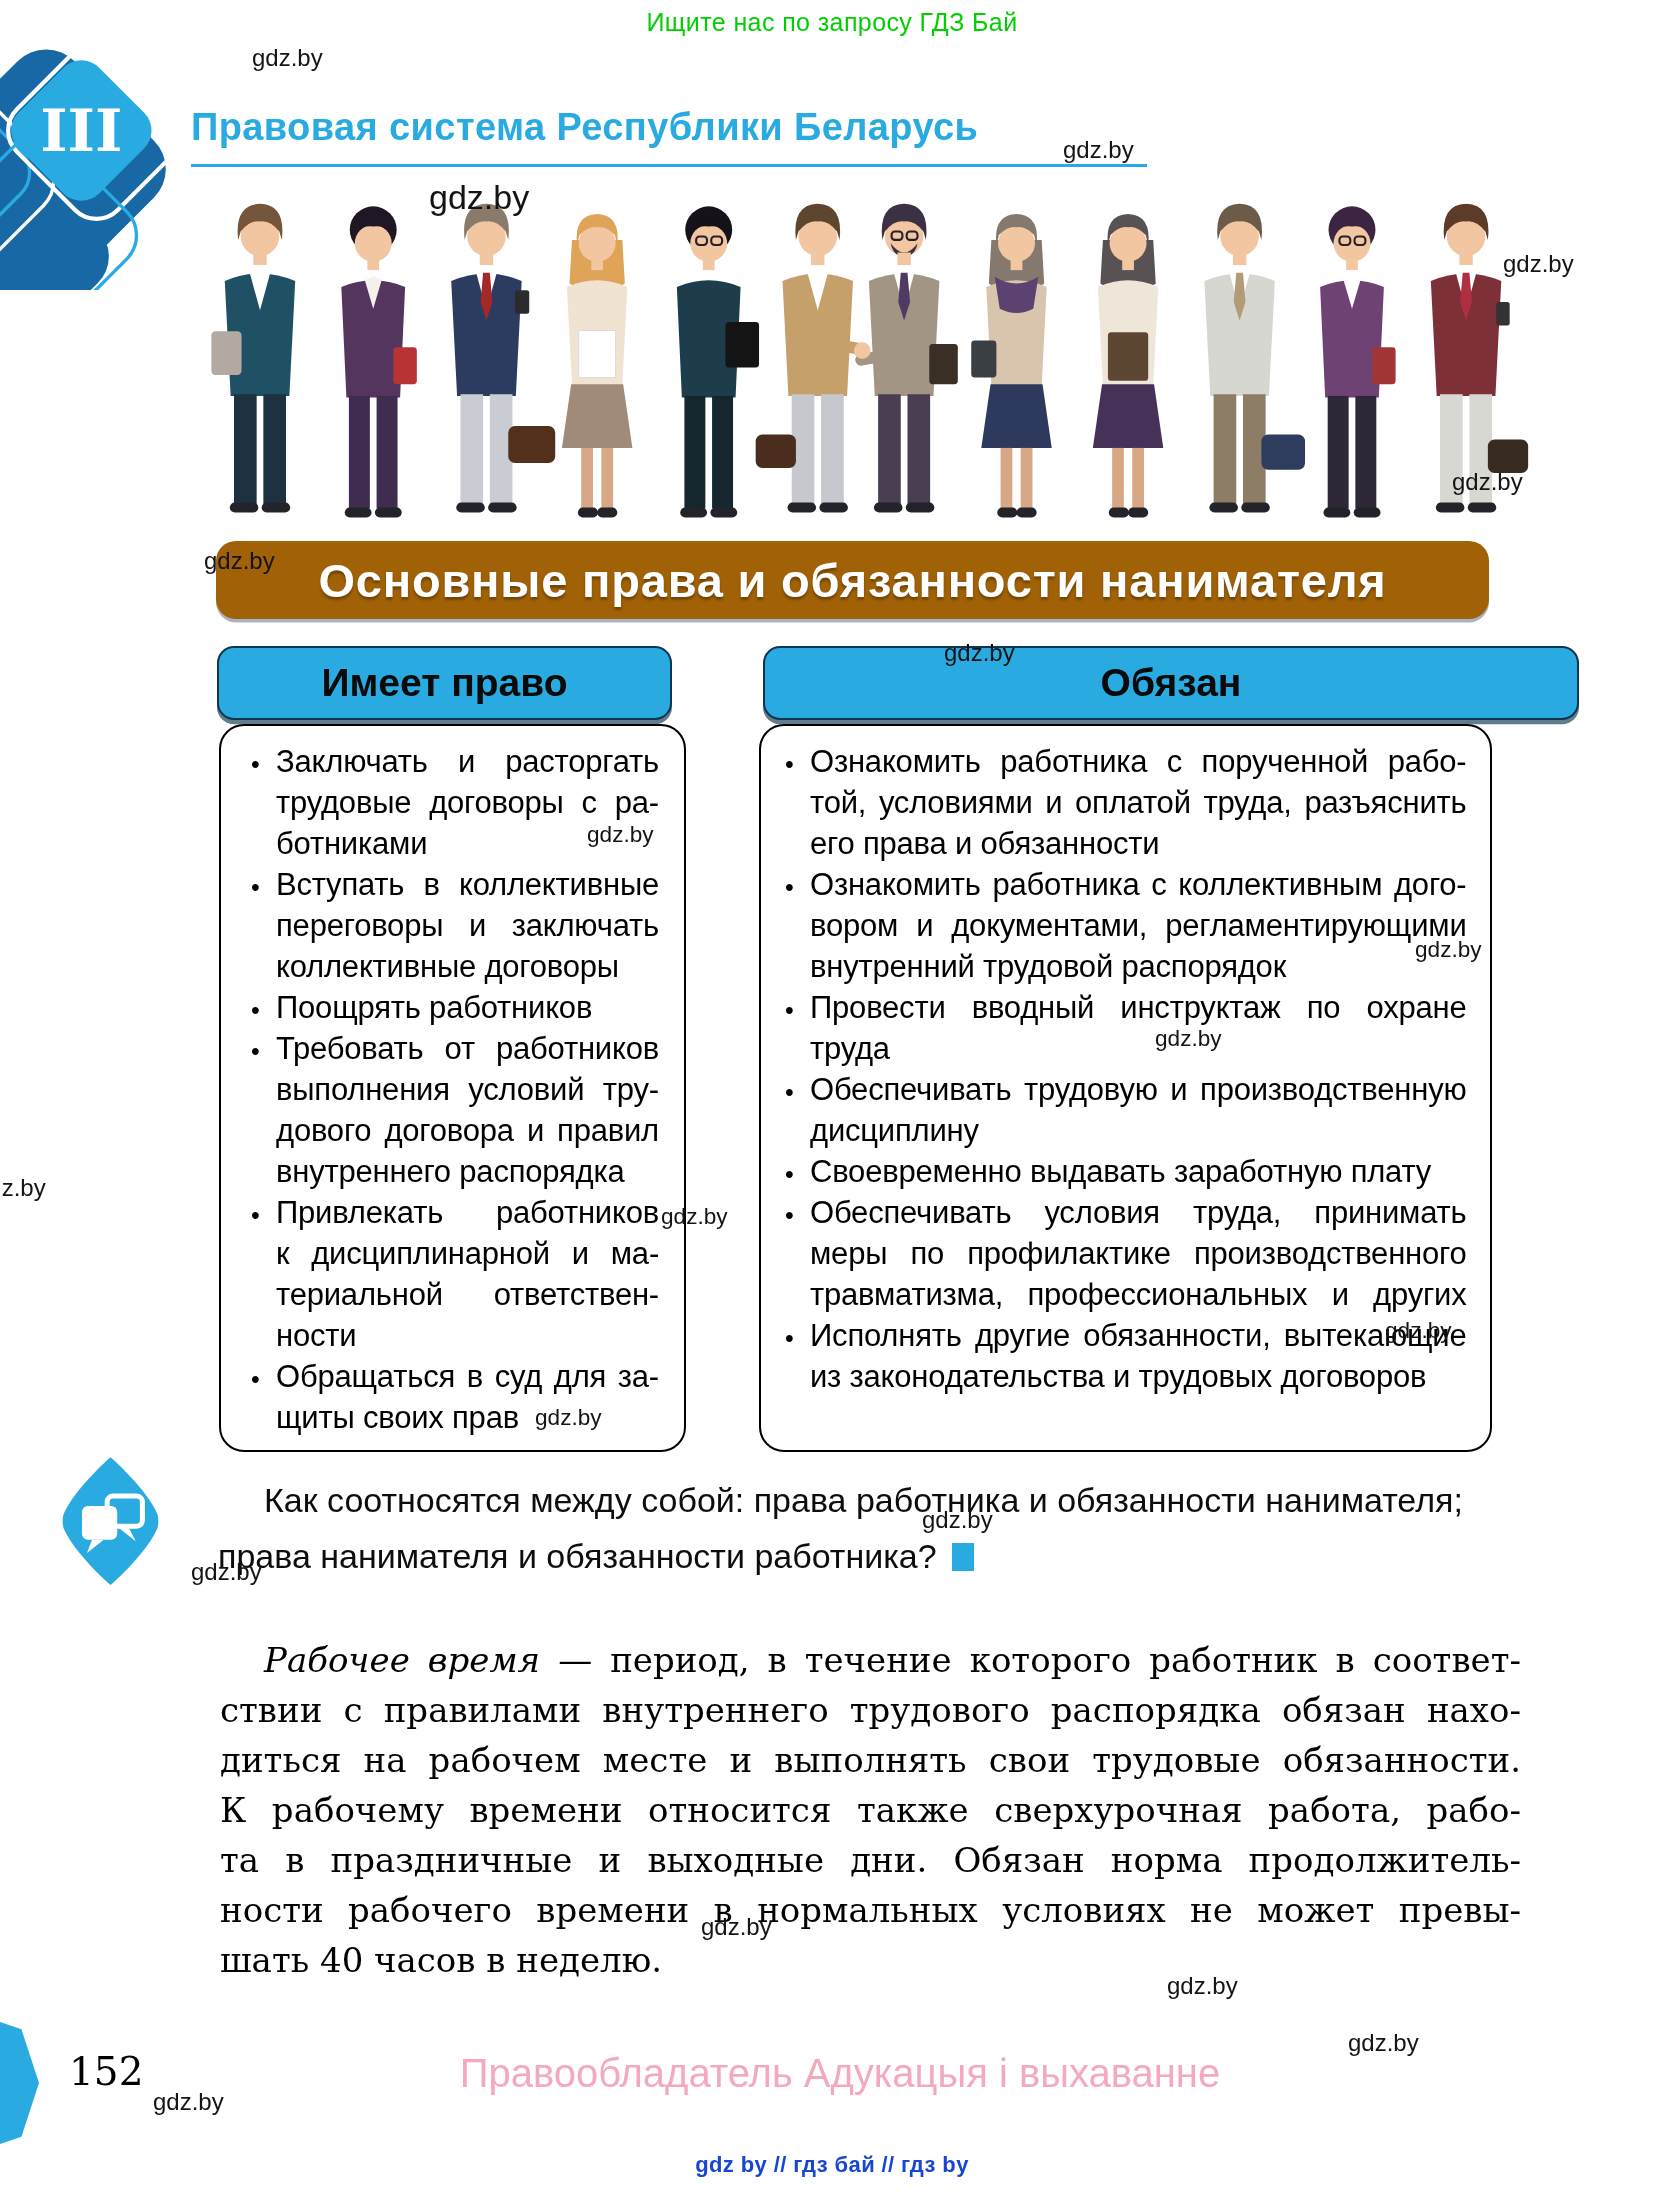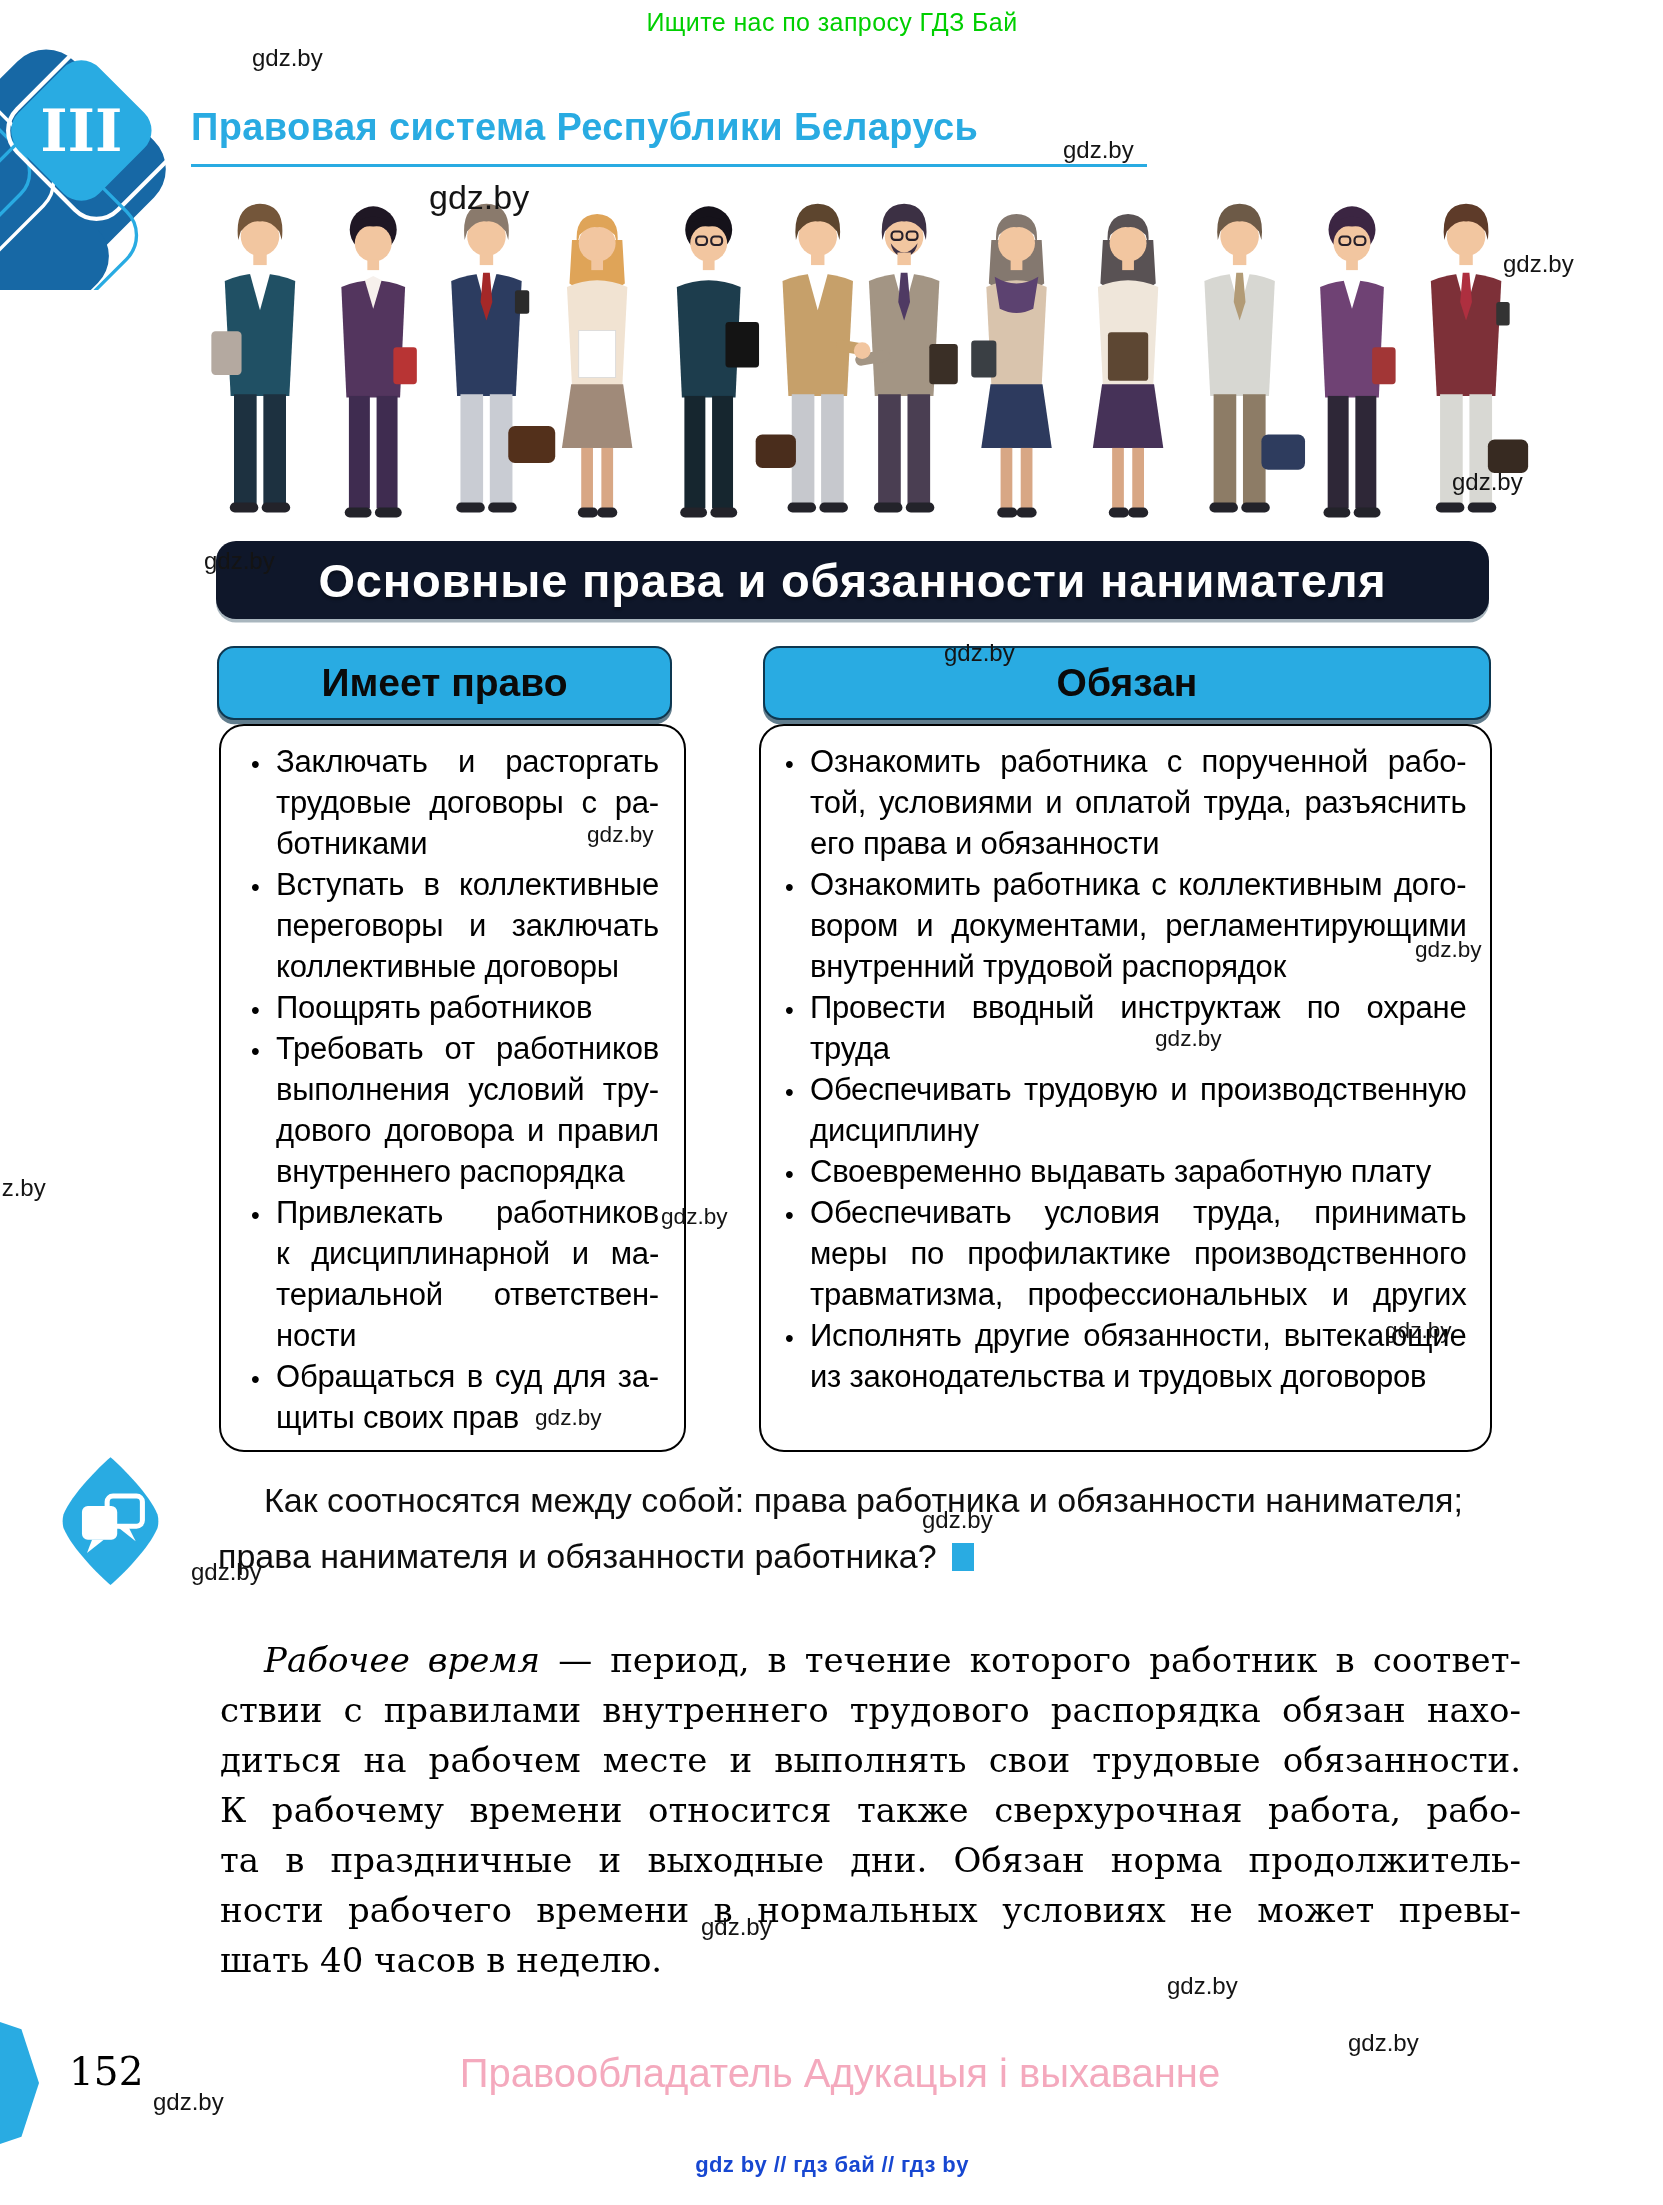--- a/index.html
+++ b/index.html
@@ -10,31 +10,31 @@
          font-size:25px;letter-spacing:0.4px;}
   
   .badge{position:absolute;left:0;top:13.4px;}
   
   .chapter-title{position:absolute;left:191px;top:106px;font-size:38px;font-weight:bold;
                  color:#29abe2;letter-spacing:0.4px;white-space:nowrap;}
   .title-underline{position:absolute;left:191px;top:164px;width:956px;height:3.4px;background:#29abe2;}
   
   .people{position:absolute;left:0;top:176px;}
   
-  .banner{position:absolute;left:216px;top:541px;width:1273px;height:78px;background:#0f172a;
+  .banner{position:absolute;left:216px;top:541px;width:1273px;height:78px;background:#a16207;
           border-radius:20px;display:flex;align-items:center;justify-content:center;
           box-shadow:0 3.4px 0 rgba(10,45,70,.35);}
   .banner span{color:#fff;font-size:47px;font-weight:bold;letter-spacing:0.8px;
                text-shadow:0 2.5px 2.5px rgba(0,0,0,.3);white-space:nowrap;}
   
   .colhead{position:absolute;top:646px;height:74px;background:#29abe2;border:2.5px solid #0d3750;
            border-radius:17px;box-sizing:border-box;display:flex;align-items:center;justify-content:center;
            box-shadow:0 4.2px 0 rgba(13,55,80,.65);}
   .chL{left:217px;width:455px;}
-  .chR{left:763px;width:728px;}
+  .chR{left:763px;width:816px;}
   .colhead span{font-size:39px;font-weight:bold;color:#0a0a0a;}
   
   .cbox{position:absolute;top:724px;height:728px;background:#fff;border:2.5px solid #000;
         border-radius:25px;box-sizing:border-box;padding-top:15px;}
   .cbL{left:219px;width:467px;padding-left:55px;padding-right:25px;}
   .cbR{left:759px;width:733px;padding-left:49px;padding-right:23.5px;}
   .item{position:relative;}
   .blt{position:absolute;left:-25px;top:2.5px;font-size:25px;line-height:41px;}
   .ln{font-size:31px;line-height:41px;letter-spacing:-0.2px;}
   .j{text-align:justify;text-align-last:justify;}

